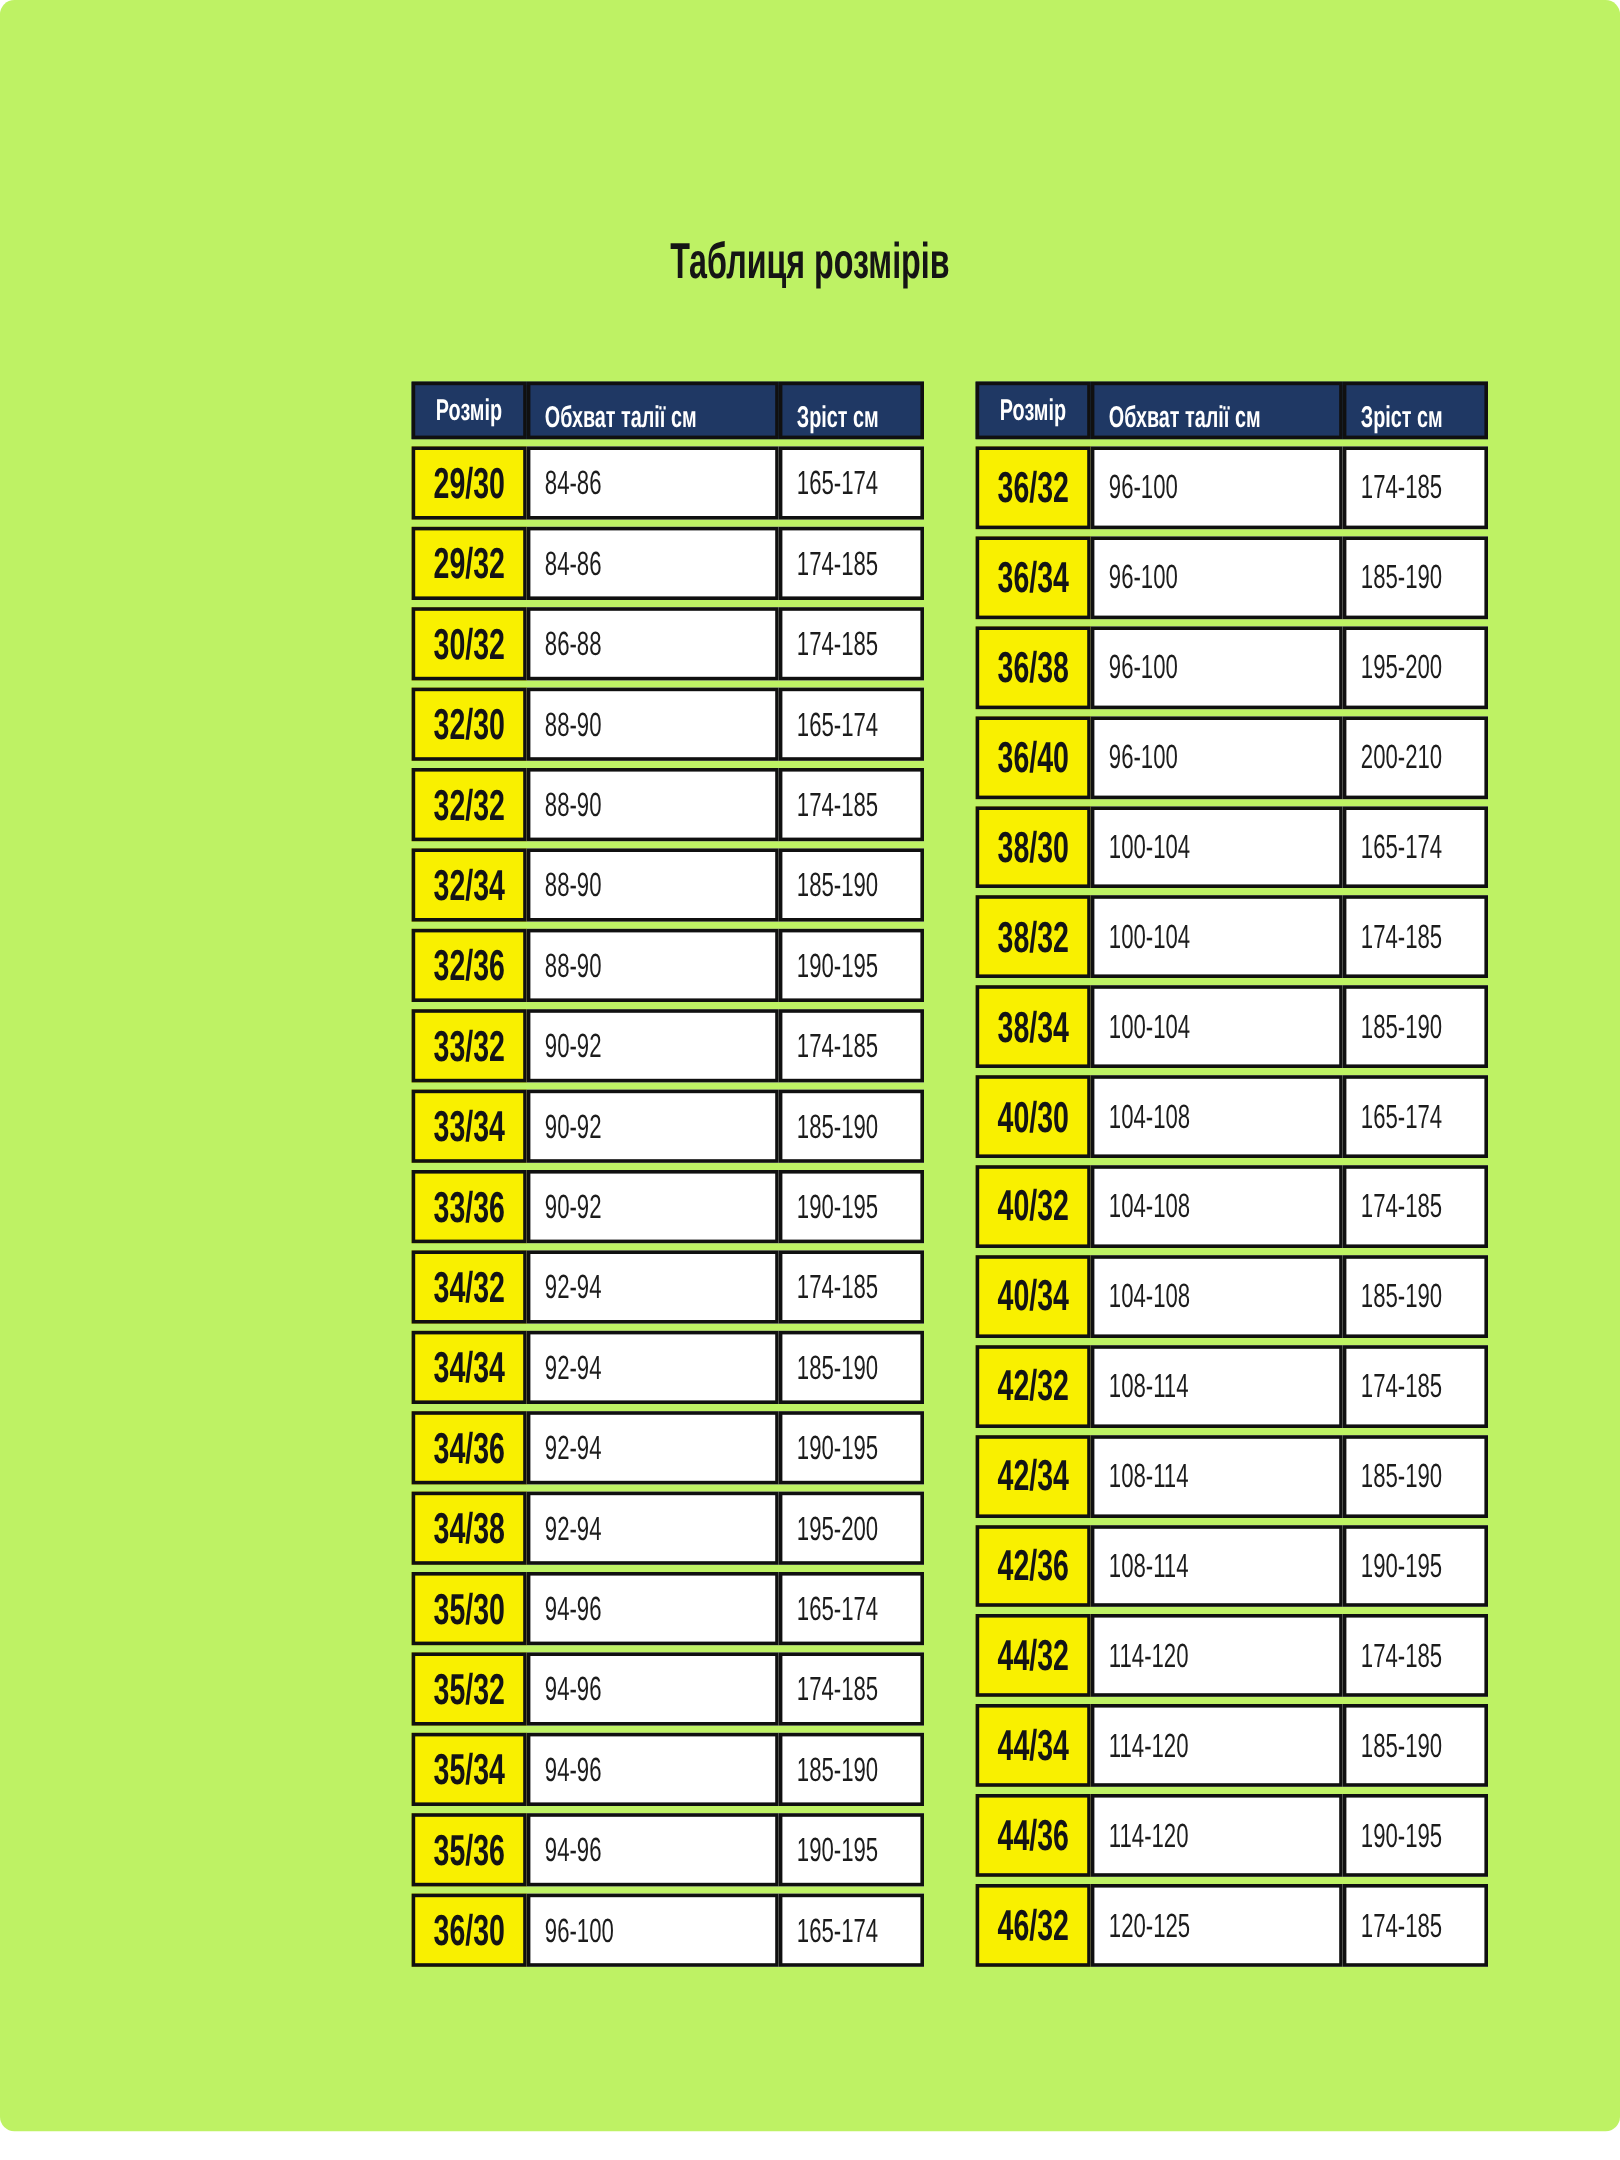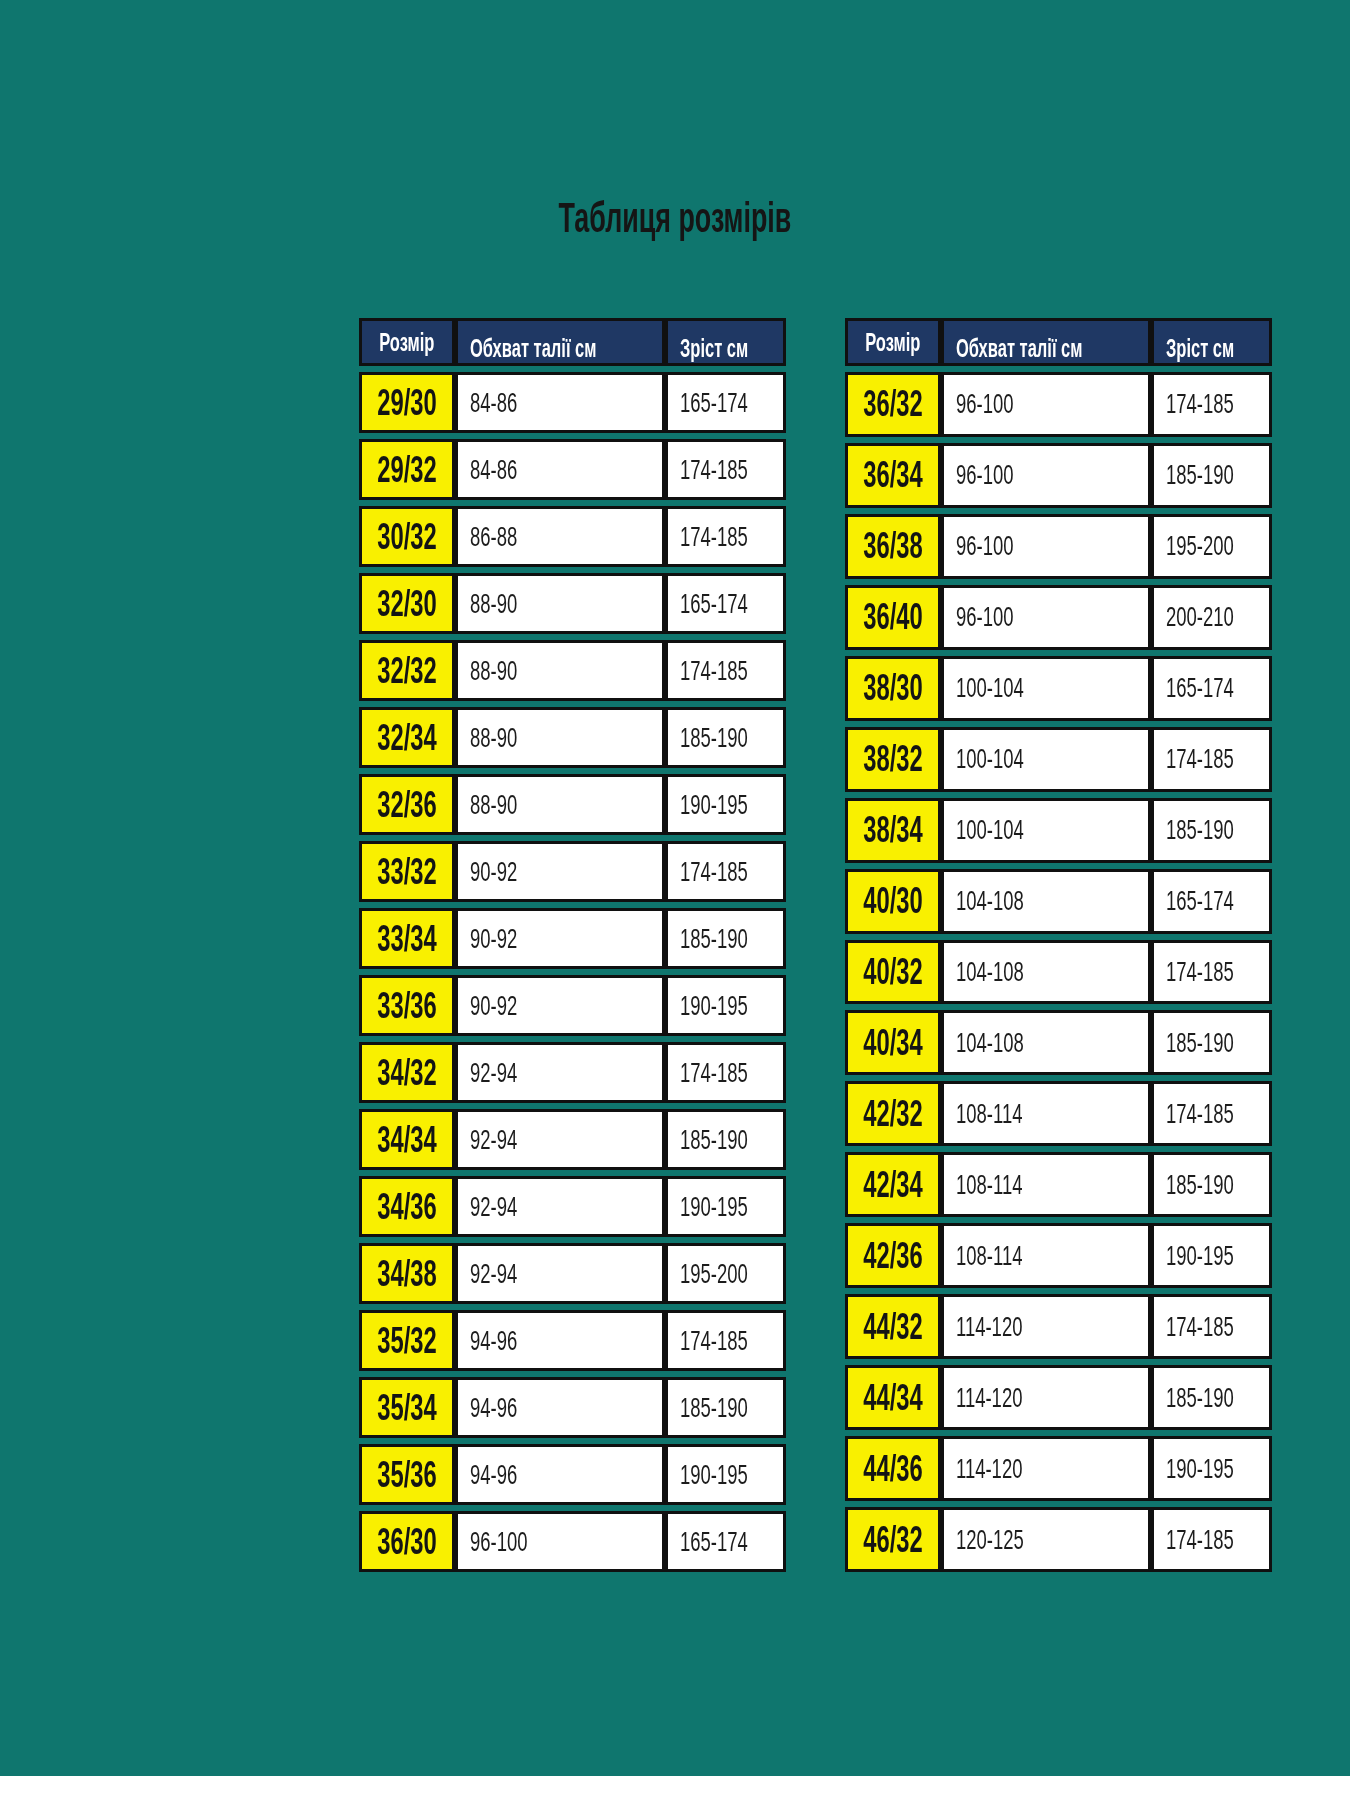--- a/index.html
+++ b/index.html
@@ -10,22 +10,23 @@
     --header-bg: #1f3864;
     --header-text: #ffffff;
     --size-bg: #f9f000;
     --border: #101010;
     --text: #1c1c1c;
     --title-text: #151515;
   }
   .canvas {
     position: relative;
     width: 1350px; height: 1776px;
-    background: #0f766e;
+    background: #bef264;
     overflow: hidden;
+    border-radius: 12px;
   }
   .title {
     position: absolute;
     top: 192px; left: 0;
     width: 100%;
     margin: 0;
     text-align: center;
     font-size: 42px;
     line-height: 52px;
     font-weight: bold;
@@ -33,21 +34,20 @@
   }
   .tables-wrap {
     position: absolute;
     top: 312px; left: 343px;
     display: flex;
     gap: 43px;
   }
   table {
     border-collapse: separate;
     border-spacing: 0 6px;
-    margin-left: 16px;
   }
   th, td {
     box-sizing: border-box;
     border: 3px solid var(--border);
     white-space: nowrap;
     overflow: visible;
   }
   th {
     background: var(--header-bg);
     color: var(--header-text);
@@ -167,20 +167,25 @@
             <td class="col-size"><span class="cnd ctr">34/36</span></td>
             <td class="col-waist"><span class="cnd">92-94</span></td>
             <td class="col-height"><span class="cnd">190-195</span></td>
           </tr>
           <tr>
             <td class="col-size"><span class="cnd ctr">34/38</span></td>
             <td class="col-waist"><span class="cnd">92-94</span></td>
             <td class="col-height"><span class="cnd">195-200</span></td>
           </tr>
           <tr>
+            <td class="col-size"><span class="cnd ctr">35/30</span></td>
+            <td class="col-waist"><span class="cnd">94-96</span></td>
+            <td class="col-height"><span class="cnd">165-174</span></td>
+          </tr>
+          <tr>
             <td class="col-size"><span class="cnd ctr">35/32</span></td>
             <td class="col-waist"><span class="cnd">94-96</span></td>
             <td class="col-height"><span class="cnd">174-185</span></td>
           </tr>
           <tr>
             <td class="col-size"><span class="cnd ctr">35/34</span></td>
             <td class="col-waist"><span class="cnd">94-96</span></td>
             <td class="col-height"><span class="cnd">185-190</span></td>
           </tr>
           <tr>

